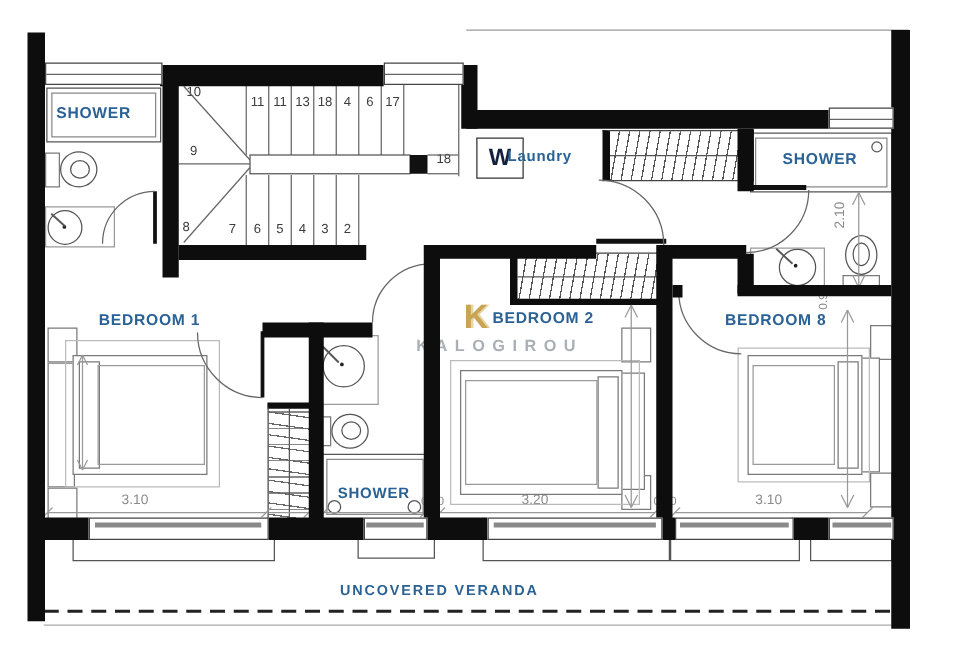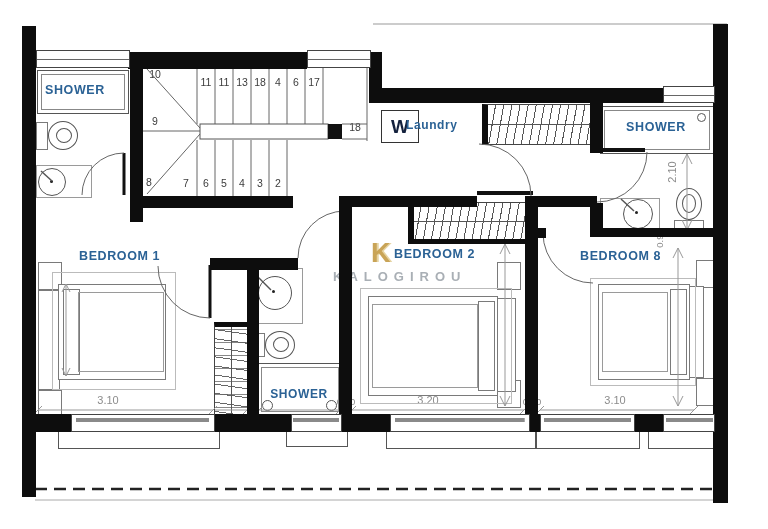--- a/index.html
+++ b/index.html
@@ -152,20 +152,21 @@
     <span>W</span>
   </div>
   <div class="lbl" style="left:406px;top:118px;font-size:12px">Laundry</div>
 
   <div class="lbl" style="left:45px;top:83px">SHOWER</div>
   <div class="lbl" style="left:601px;top:120px;width:110px;text-align:center">SHOWER</div>
   <div class="lbl" style="left:259px;top:387px;width:80px;text-align:center;font-size:12px">SHOWER</div>
   <div class="lbl" style="left:79px;top:249px">BEDROOM 1</div>
   <div class="lbl" style="left:394px;top:247px">BEDROOM 2</div>
   <div class="lbl" style="left:580px;top:249px">BEDROOM 8</div>
+  <div class="lbl" style="left:272px;top:467px;font-size:11.5px;letter-spacing:1.5px">UNCOVERED VERANDA</div>
   <div class="logo-k" style="left:371px;top:238px">K</div>
   <div class="logo-name" style="left:333px;top:269px">KALOGIROU</div>
 
   <div class="dim vdim" style="left:32px;top:303px;width:40px">3.70</div>
   <div class="dim" style="left:88px;top:394px;width:40px">3.10</div>
   <div class="dim dim-s" style="left:212px;top:396px;width:36px">0.60</div>
   <div class="dim dim-s" style="left:328px;top:396px;width:36px">0.30</div>
   <div class="dim" style="left:408px;top:394px;width:40px">3.20</div>
   <div class="dim dim-s" style="left:514px;top:396px;width:36px">0.30</div>
   <div class="dim" style="left:595px;top:394px;width:40px">3.10</div>

